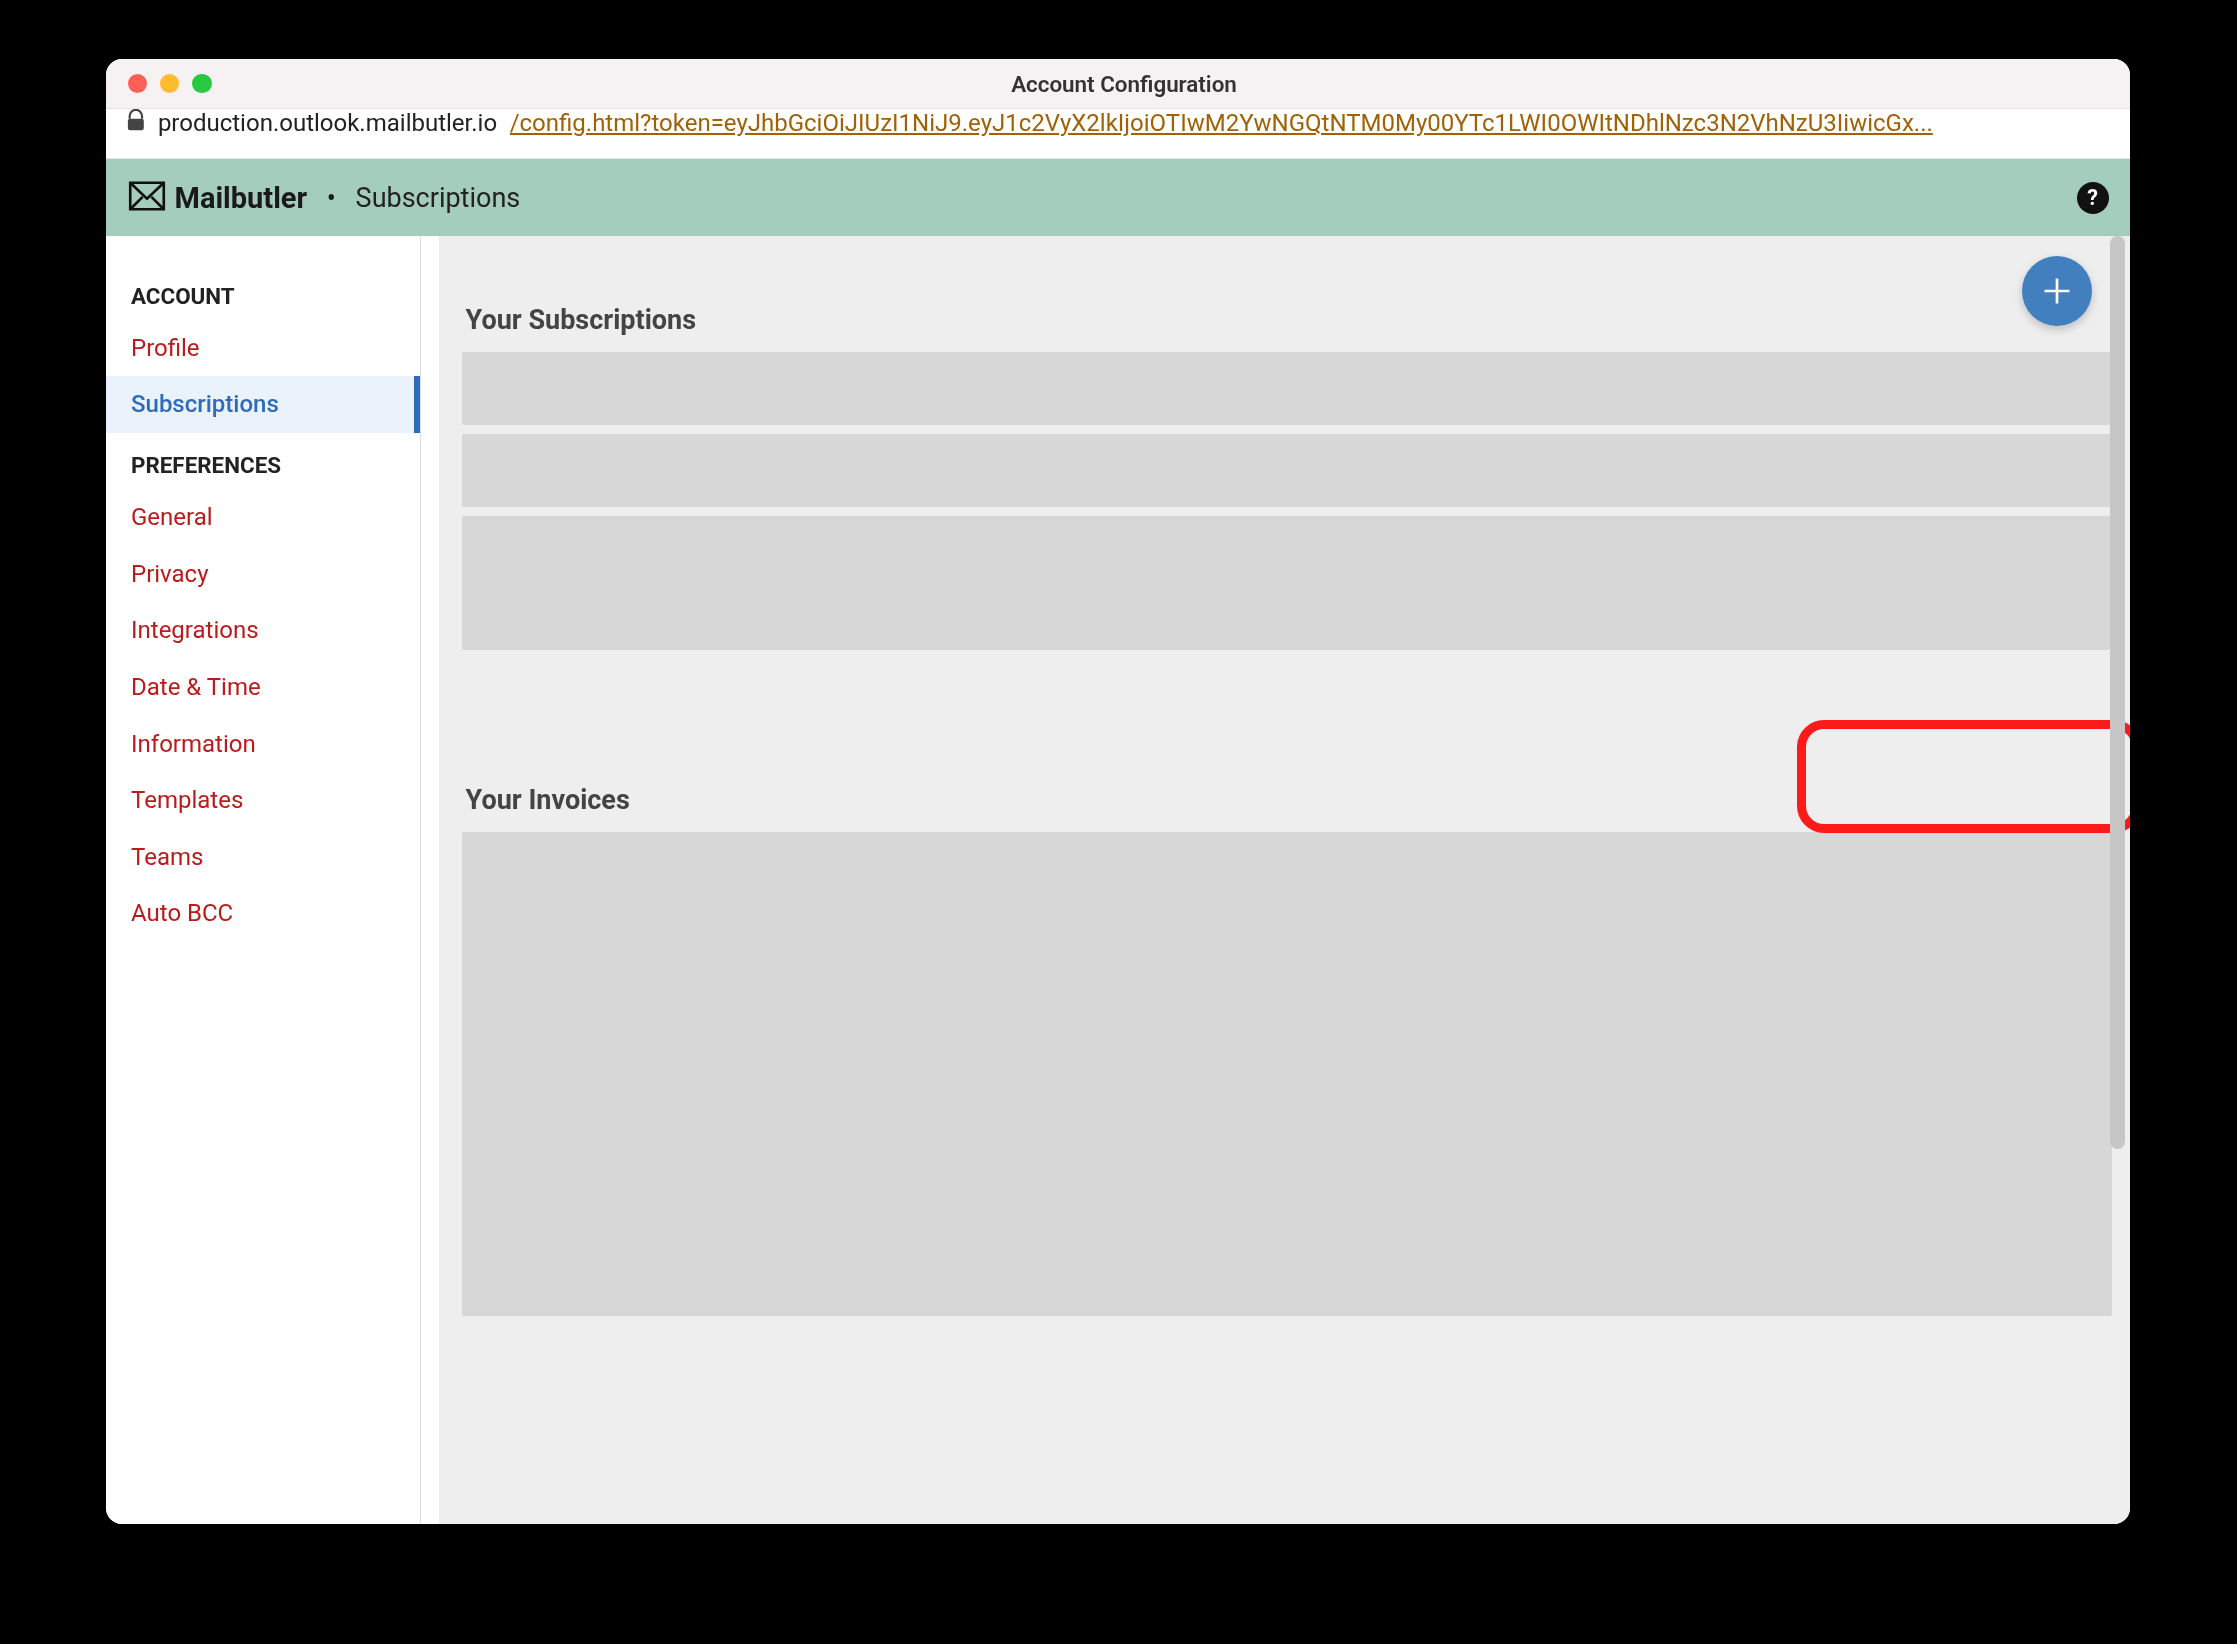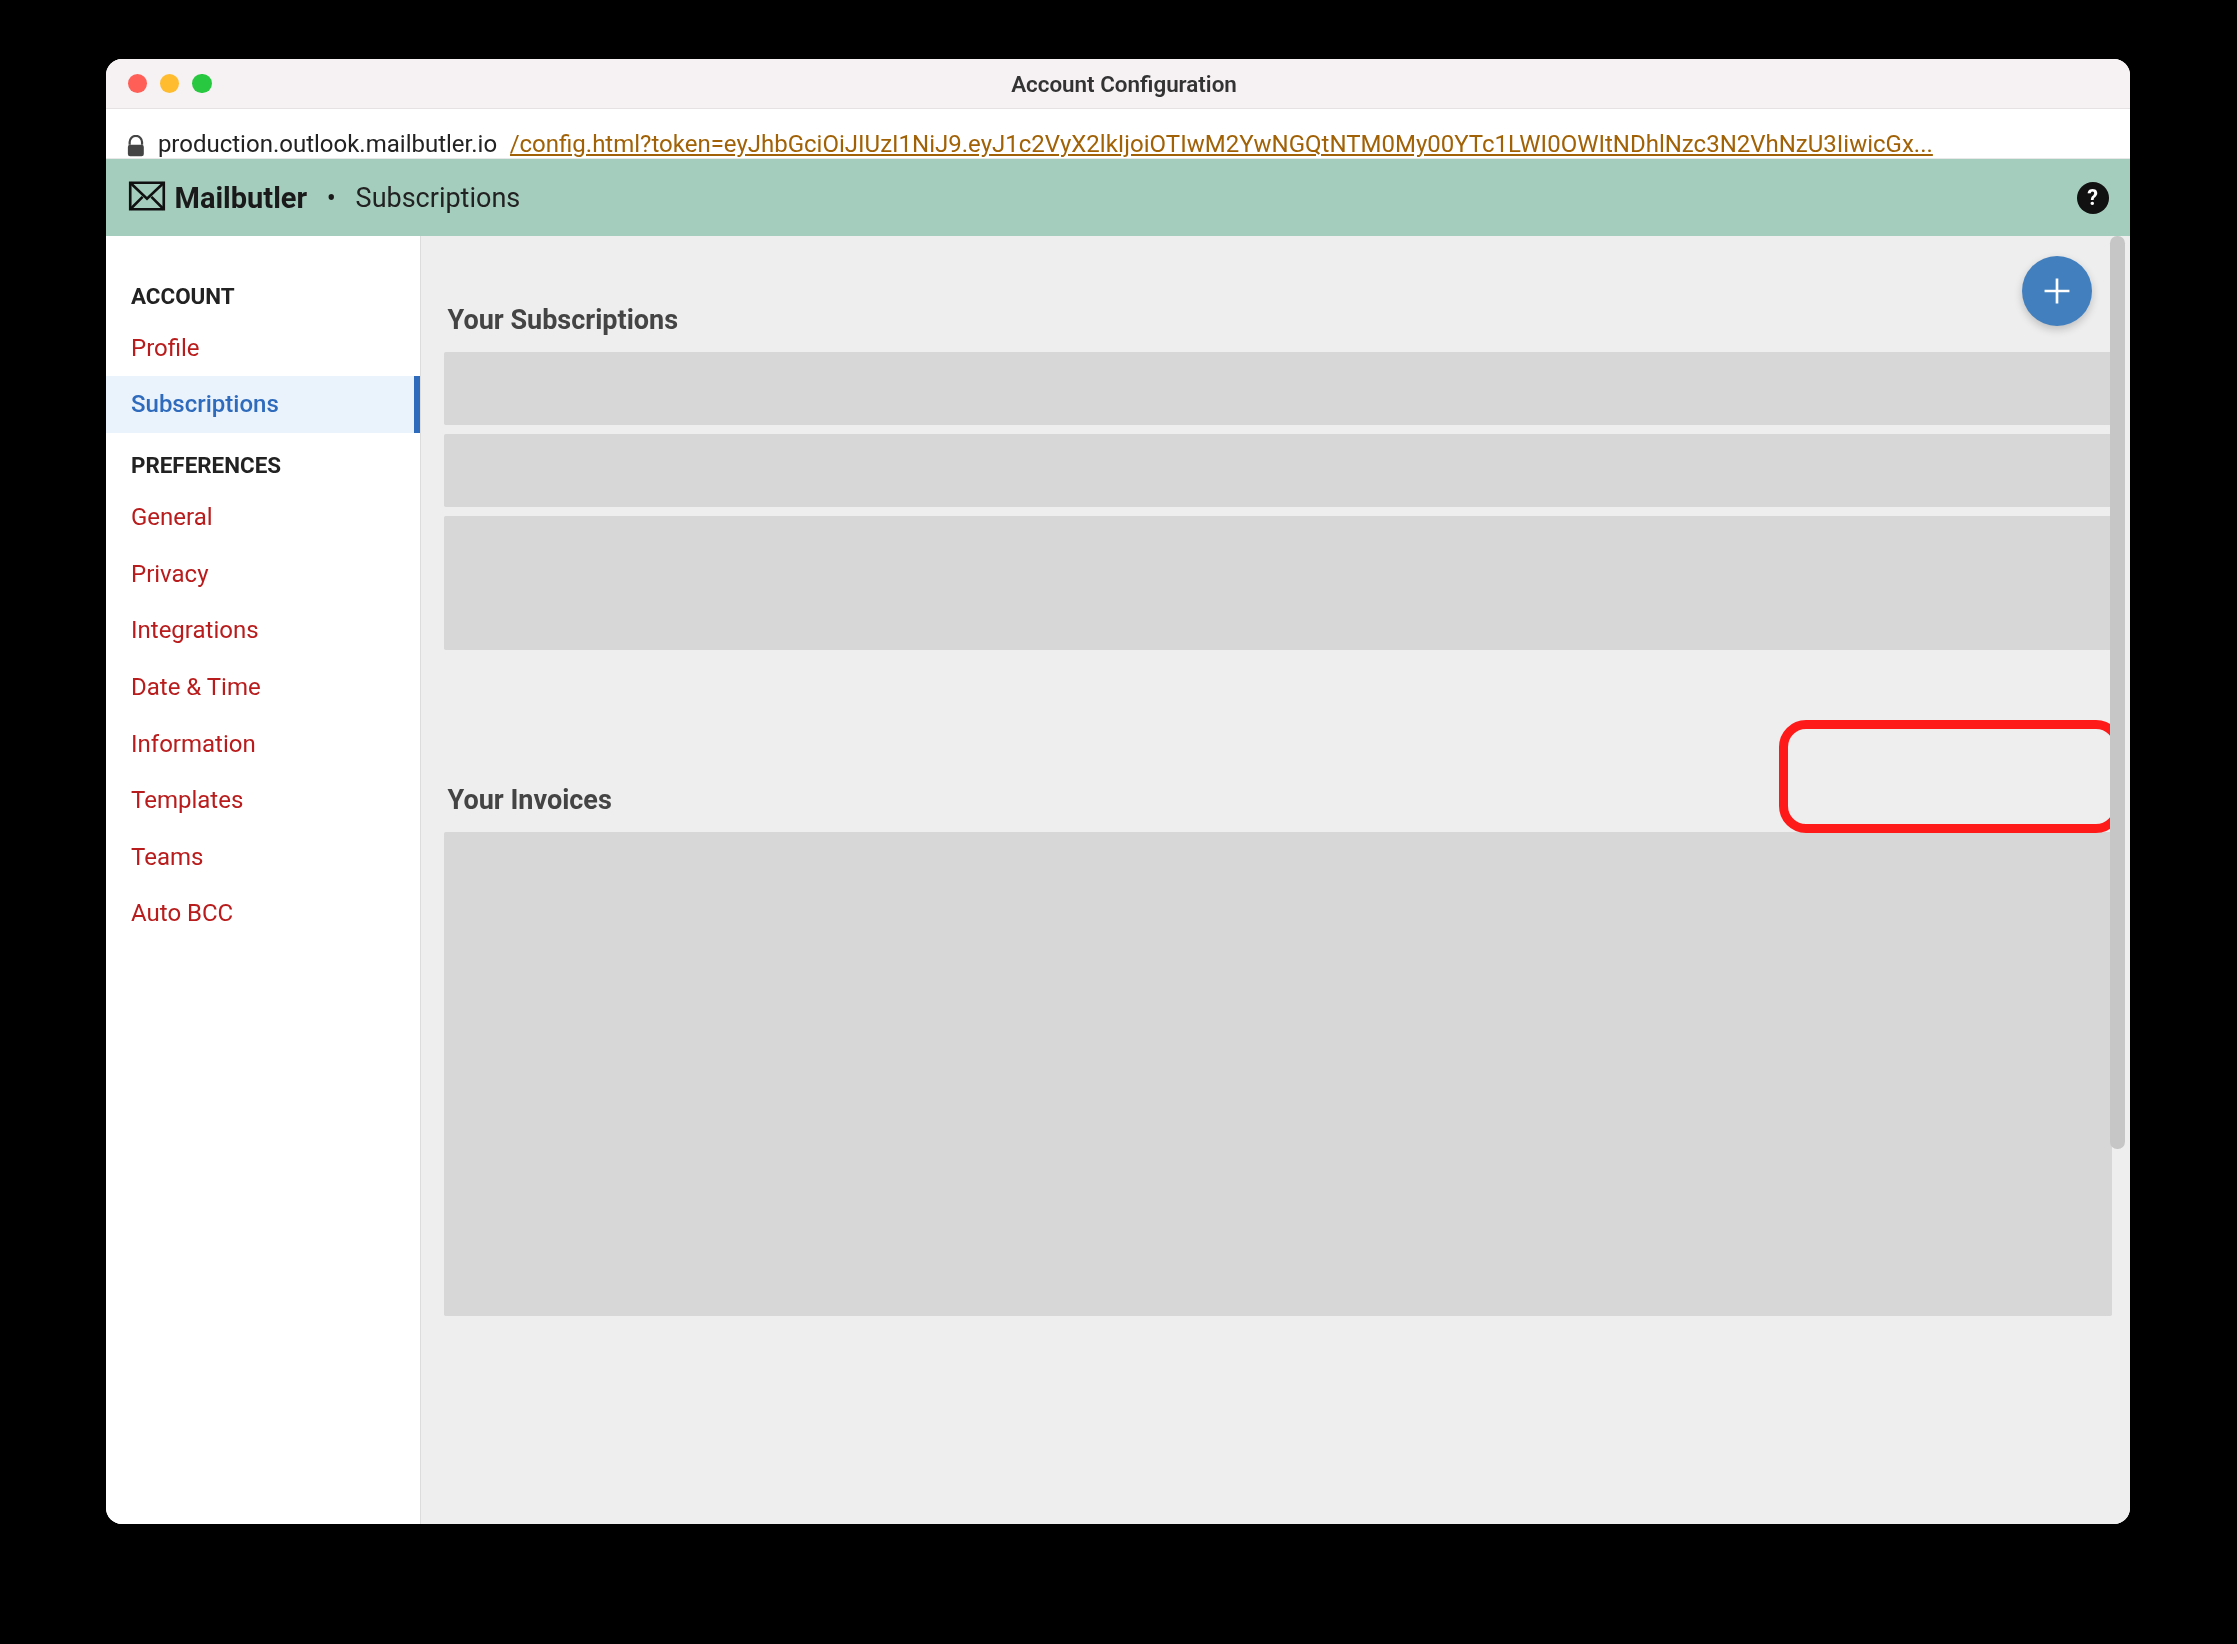--- a/index.html
+++ b/index.html
@@ -12,39 +12,39 @@
 }
 .titlebar {
   height:50px; background:#f6f2f3; display:flex; align-items:center;
   border-bottom:0.9px solid #e6e2e3; position:relative;
 }
 .traffic { display:flex; gap:12.5px; padding-left:21.5px; }
 .tl { width:19.7px; height:19.7px; border-radius:50%; }
 .tl.red { background:#ff5f57; } .tl.yellow { background:#febc2e; } .tl.green { background:#28c840; }
 .title-center { position:absolute; left:12px; right:0; text-align:center; font-size:22.4px; font-weight:600; color:#333; pointer-events:none; }
 .urlbar {
-  height:50px; background:#fff; display:flex; align-items:flex-end; gap:12.5px;
+  height:50px; background:#fff; display:flex; align-items:flex-start; gap:12.5px;
   padding:0 19.7px; border-bottom:0.9px solid #e8e8e8; font-size:24px; color:#222;
 }
 .lock-icon svg { display:block; }
 .url-host { color:#222; }
 .url-path { color:#a16207; white-space:nowrap; overflow:hidden; text-overflow:ellipsis;text-decoration:underline; }
 .brandbar {
   height:77px; background:#a5cdbe; display:flex; align-items:center;
   padding:0 21.5px; color:#1a1a1a;
 }
 .brand-logo { display:flex; gap:9px; font-size:29px; font-weight:700; }
 .brand-dot { margin:0 19.7px; font-size:27px; color:#1a1a1a; }
 .brand-crumb { font-size:27px; color:#222; }
 .help-icon {
   margin-left:auto; width:32px; height:32px; border-radius:50%;
   background:#111; color:#fff; display:flex; align-items:center; justify-content:center;
   font-size:21.5px; font-weight:700; cursor:pointer;
 }
-.body { display:flex; height:calc(100% - 50px - 50px - 77px); }
+.body { display:flex; height:calc(100% - 50px - 50px - 77px);gap:18px; }
 .sidebar {
   width:315px; background:#fff; border-right:1.8px solid #dcdcdc;
   padding:27px 0; overflow:auto;
 }
 .nav-header { font-size:22.4px; font-weight:700; color:#222; padding:19.7px 25px 10.7px; }
 .nav-item {
   font-size:24px; color:#b91c1c; padding:14.3px 25px; cursor:pointer;
 }
 .nav-item.active {
   background:#eaf2fb; color:#2f6bbd; font-weight:500; position:relative;

